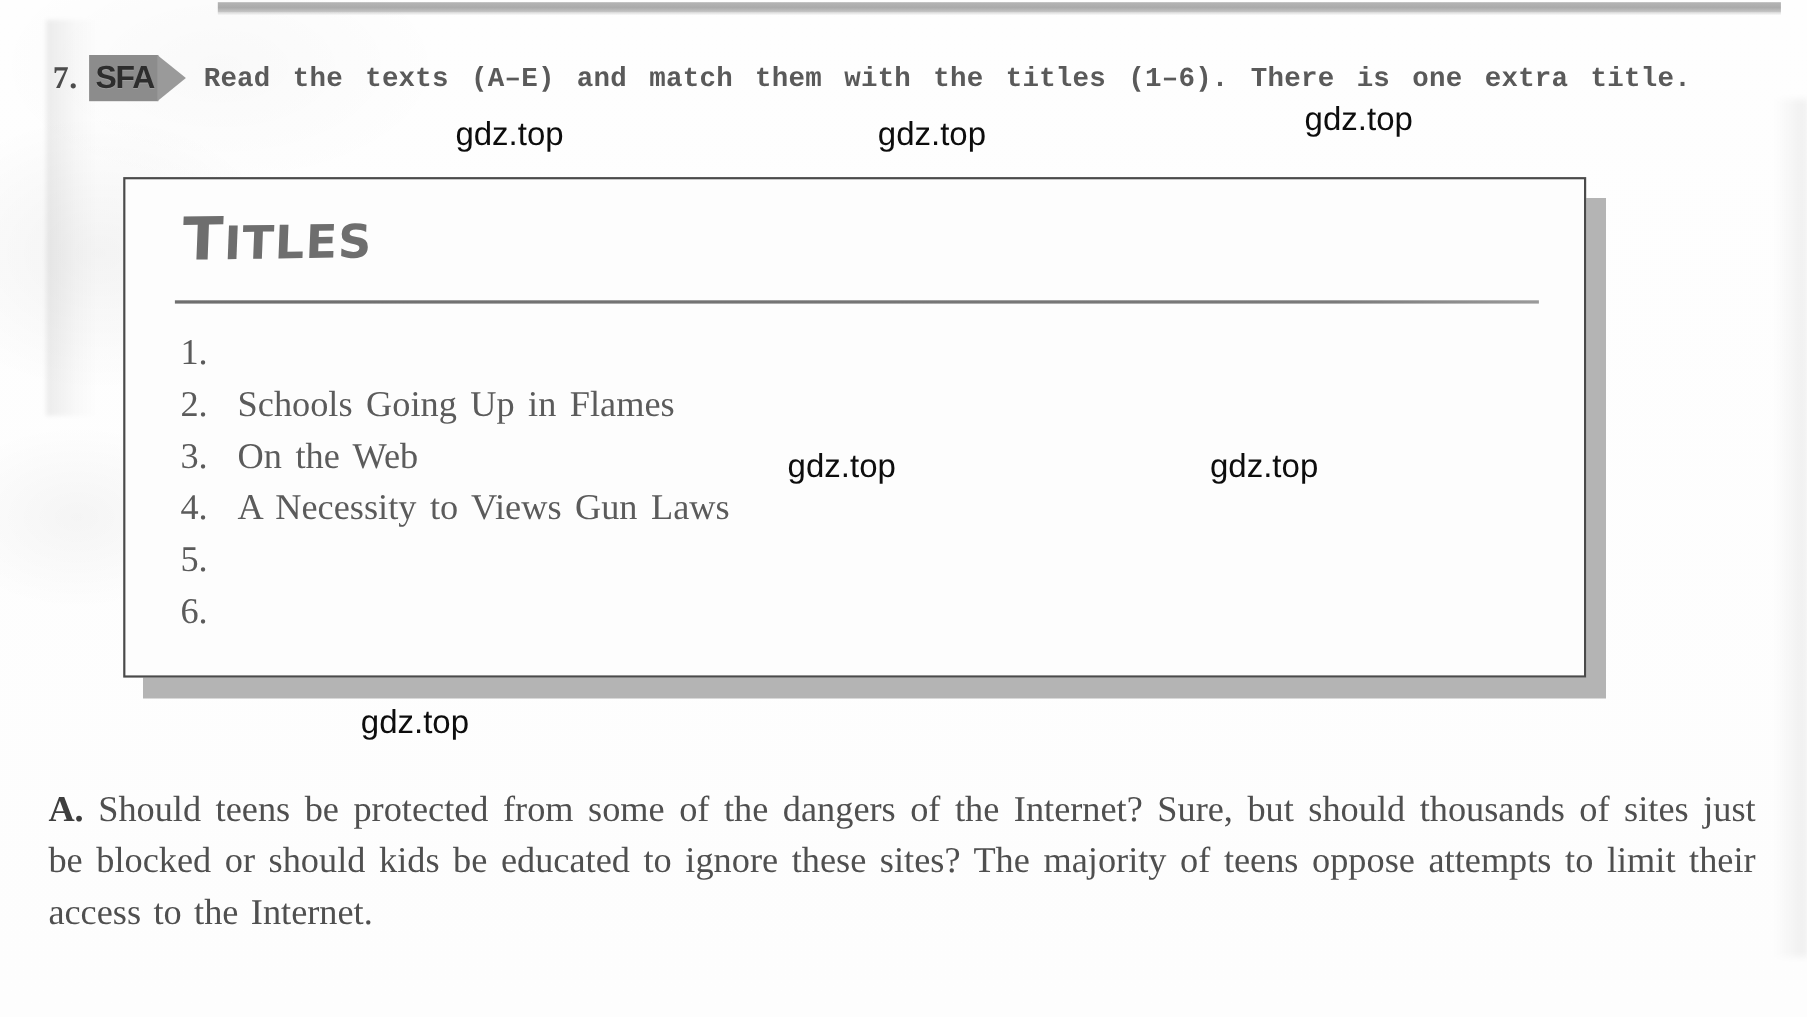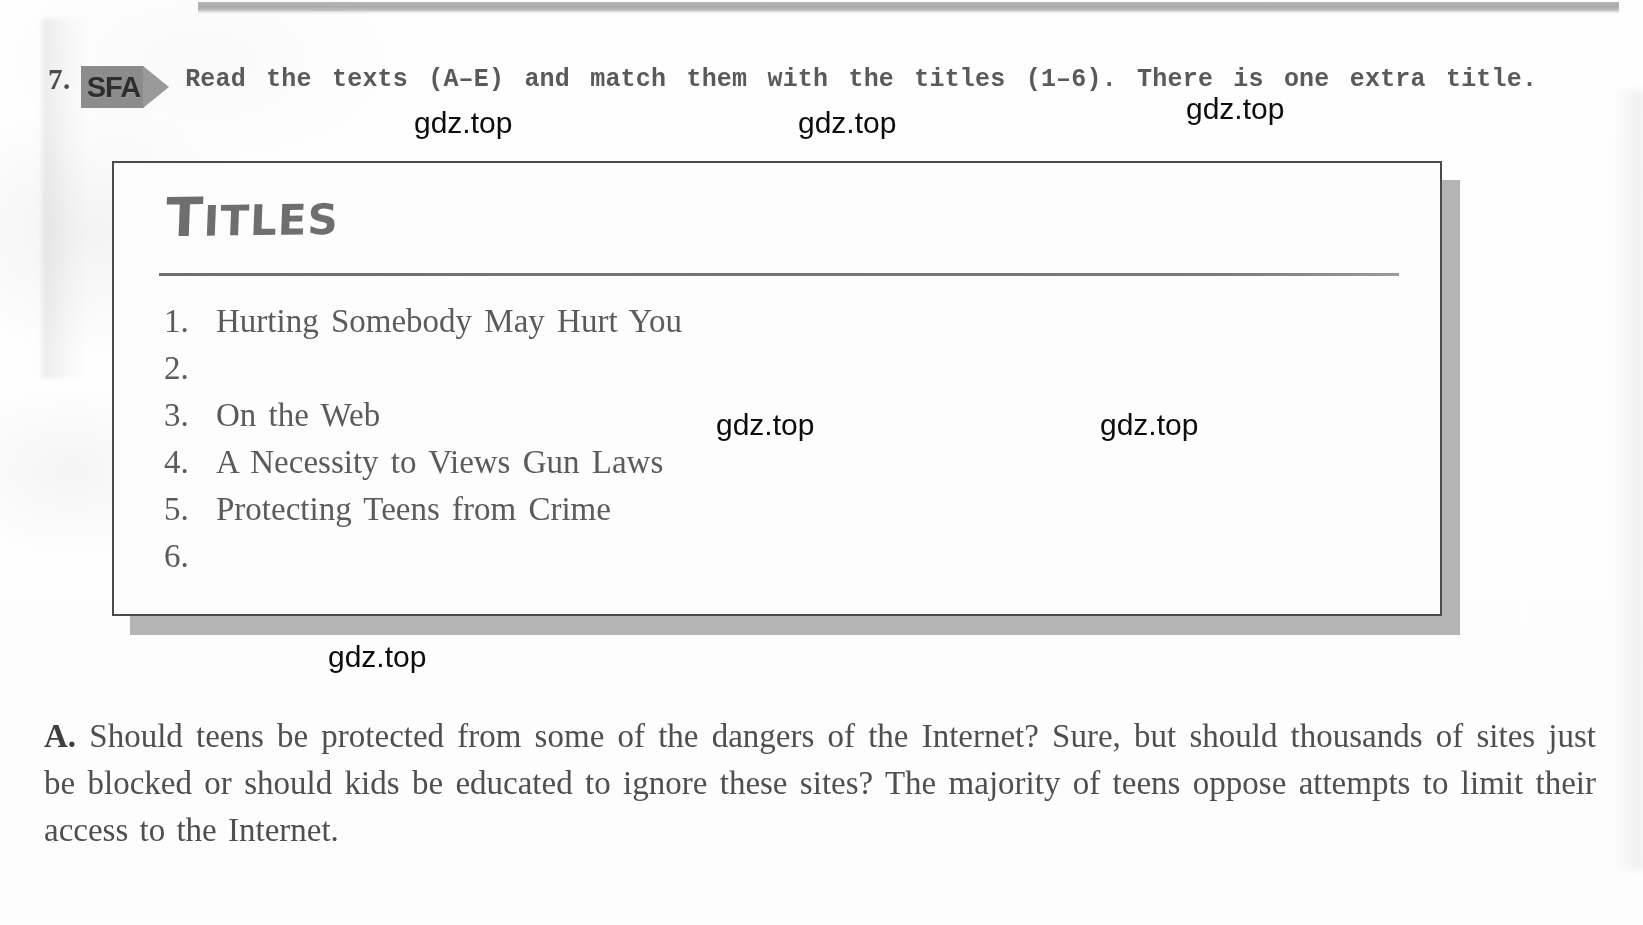--- a/index.html
+++ b/index.html
@@ -88,21 +88,20 @@
     color: #4c4c4c;
     margin-right: 10px;
     letter-spacing: 0.5px;
   }
   .sfa-badge {
     position: relative;
     display: inline-flex;
     align-items: center;
     height: 42px;
     margin-right: 16px;
-    margin-top: 16px;
   }
   .sfa-body {
     background: #8c8c8c;
     color: #2d2d2d;
     font-family: "Liberation Sans", sans-serif;
     font-weight: 700;
     font-size: 29px;
     letter-spacing: -1px;
     padding: 2px 4px 2px 6px;
     height: 38px;
@@ -243,36 +242,35 @@
     <span class="ex-instr">Read the texts (A–E) and match them with the titles (1–6). There is one extra title.</span>
   </div>
 
   <div class="titles-shadow"></div>
   <div class="titles-box">
     <div class="titles-heading"><span class="cap">T</span><span>ITLES</span></div>
     <div class="titles-rule"></div>
     <ul class="titles-list">
       <li class="title-item">
         <span class="title-num">1.</span>
-        <span>Hurting  Somebody  May  Hurt  You</span>
       </li>
       <li class="title-item">
         <span class="title-num">2.</span>
+        <span>Schools  Going  Up  in  Flames</span>
       </li>
       <li class="title-item">
         <span class="title-num">3.</span>
         <span>On  the  Web</span>
       </li>
       <li class="title-item">
         <span class="title-num">4.</span>
         <span>A  Necessity  to  Views  Gun  Laws</span>
       </li>
       <li class="title-item">
         <span class="title-num">5.</span>
-        <span>Protecting  Teens  from  Crime</span>
       </li>
       <li class="title-item">
         <span class="title-num">6.</span>
       </li>
     </ul>
   </div>
 
   <p class="para"><span class="lead">A.</span><span> Should teens be protected from some of the dangers of the Internet? Sure, but should thousands of sites just be blocked or should kids be educated to ignore these sites? The majority of teens oppose attempts to limit their access to the Internet.</span></p>
 
   <div class="wm" id="wm0" style="left: 414px; top: 106px;">gdz.top</div>

